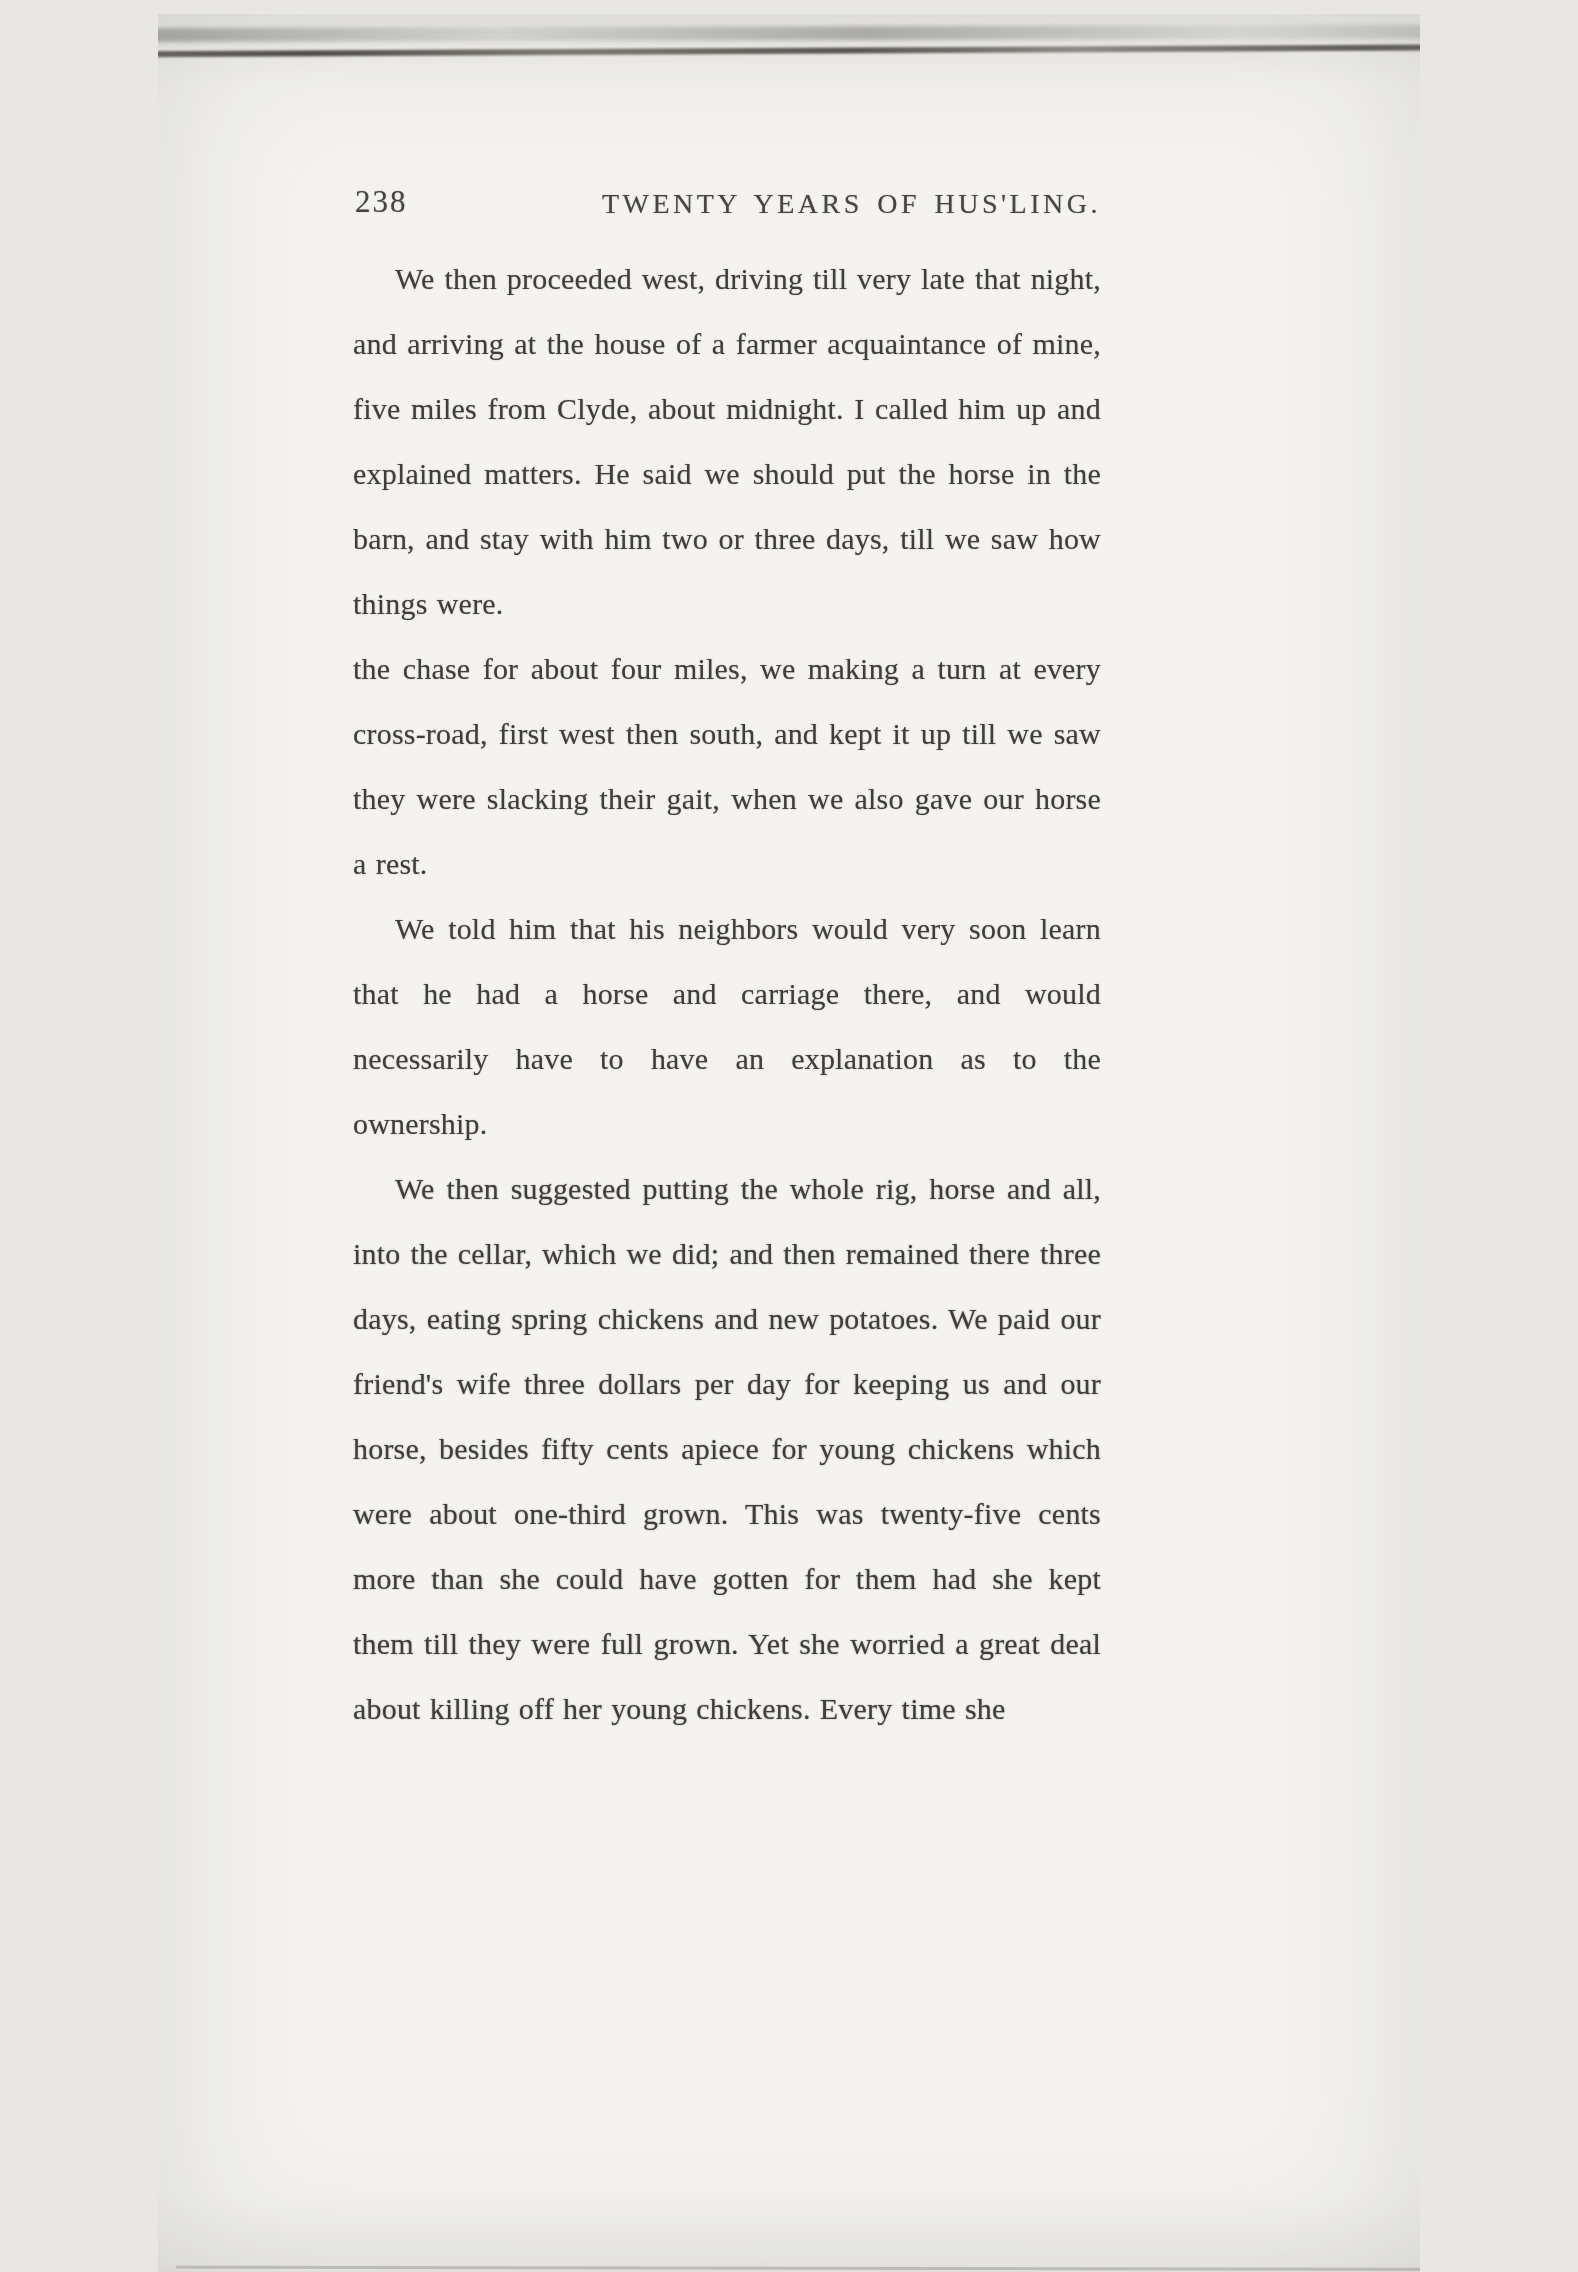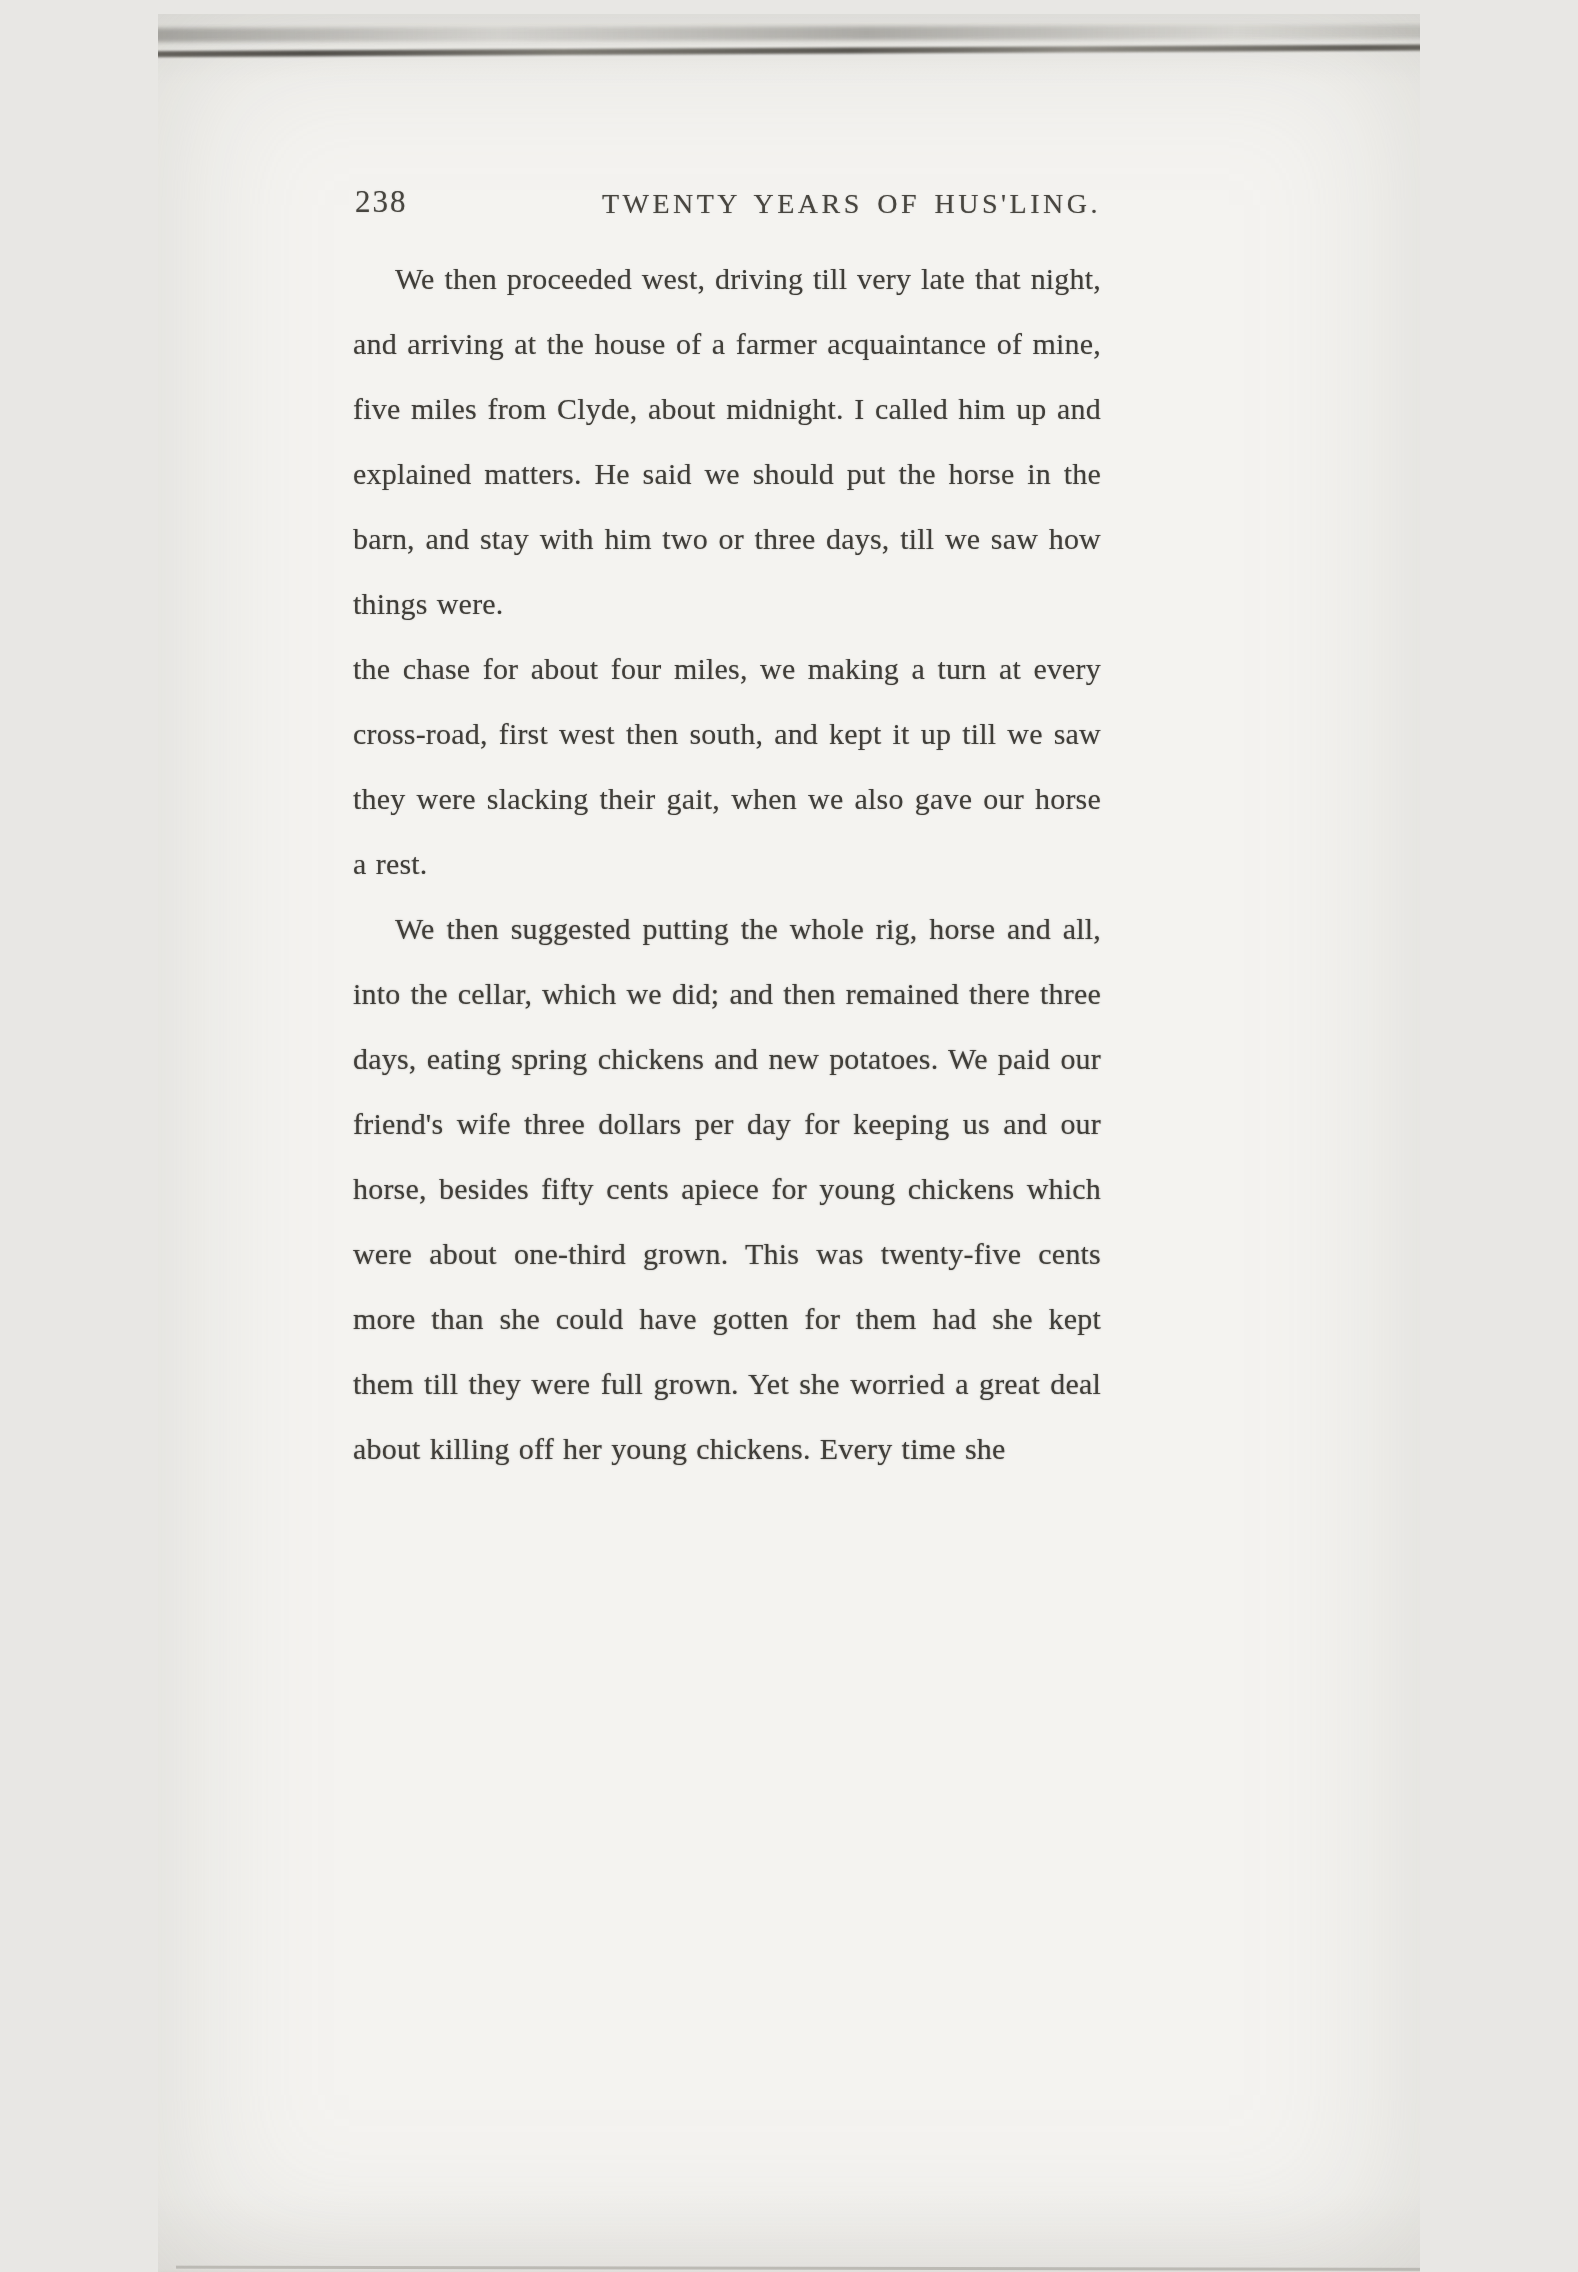--- a/index.html
+++ b/index.html
@@ -125,20 +125,21 @@
   <div class="content">
 
     <header class="running-head">
       <span class="page-number">238</span>
       <span class="head-title">TWENTY YEARS OF HUS'LING.</span>
     </header>
 
     <main class="body-text">
       <p class="para">We then proceeded west, driving till very late that night, and arriving at the house of a farmer acquaintance of mine, five miles from Clyde, about midnight. I called him up and explained matters. He said we should put the horse in the barn, and stay with him two or three days, till we saw how things were.</p>
       <p class="para no-indent">the chase for about four miles, we making a turn at every cross-road, first west then south, and kept it up till we saw they were slacking their gait, when we also gave our horse a rest.</p>
+      <p class="para">We told him that his neighbors would very soon learn that he had a horse and carriage there, and would necessarily have to have an explanation as to the ownership.</p>
       <p class="para last">We then suggested putting the whole rig, horse and all, into the cellar, which we did; and then remained there three days, eating spring chickens and new potatoes. We paid our friend's wife three dollars per day for keeping us and our horse, besides fifty cents apiece for young chickens which were about one-third grown. This was twenty-five cents more than she could have gotten for them had she kept them till they were full grown. Yet she worried a great deal about killing off her young chickens. Every time she</p>
     </main>
 
   </div>
 
   <div class="artifact bottom-line"></div>
   <div class="artifact bottom-smudge"></div>
 
 </div>
 

